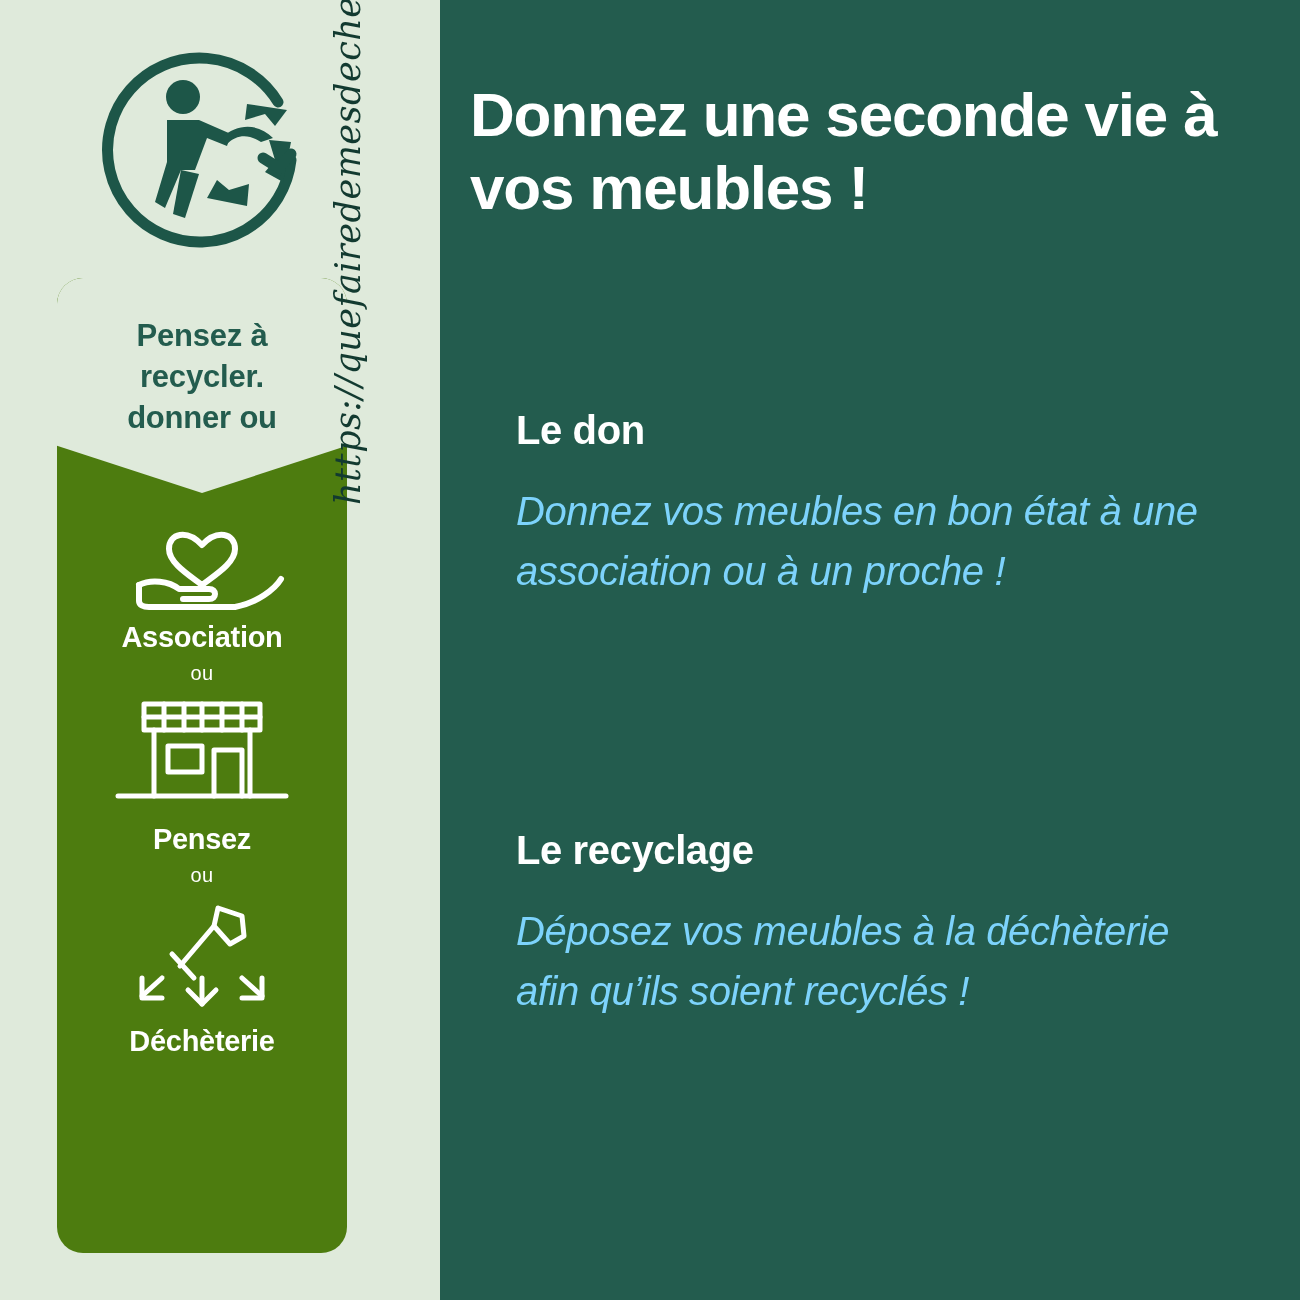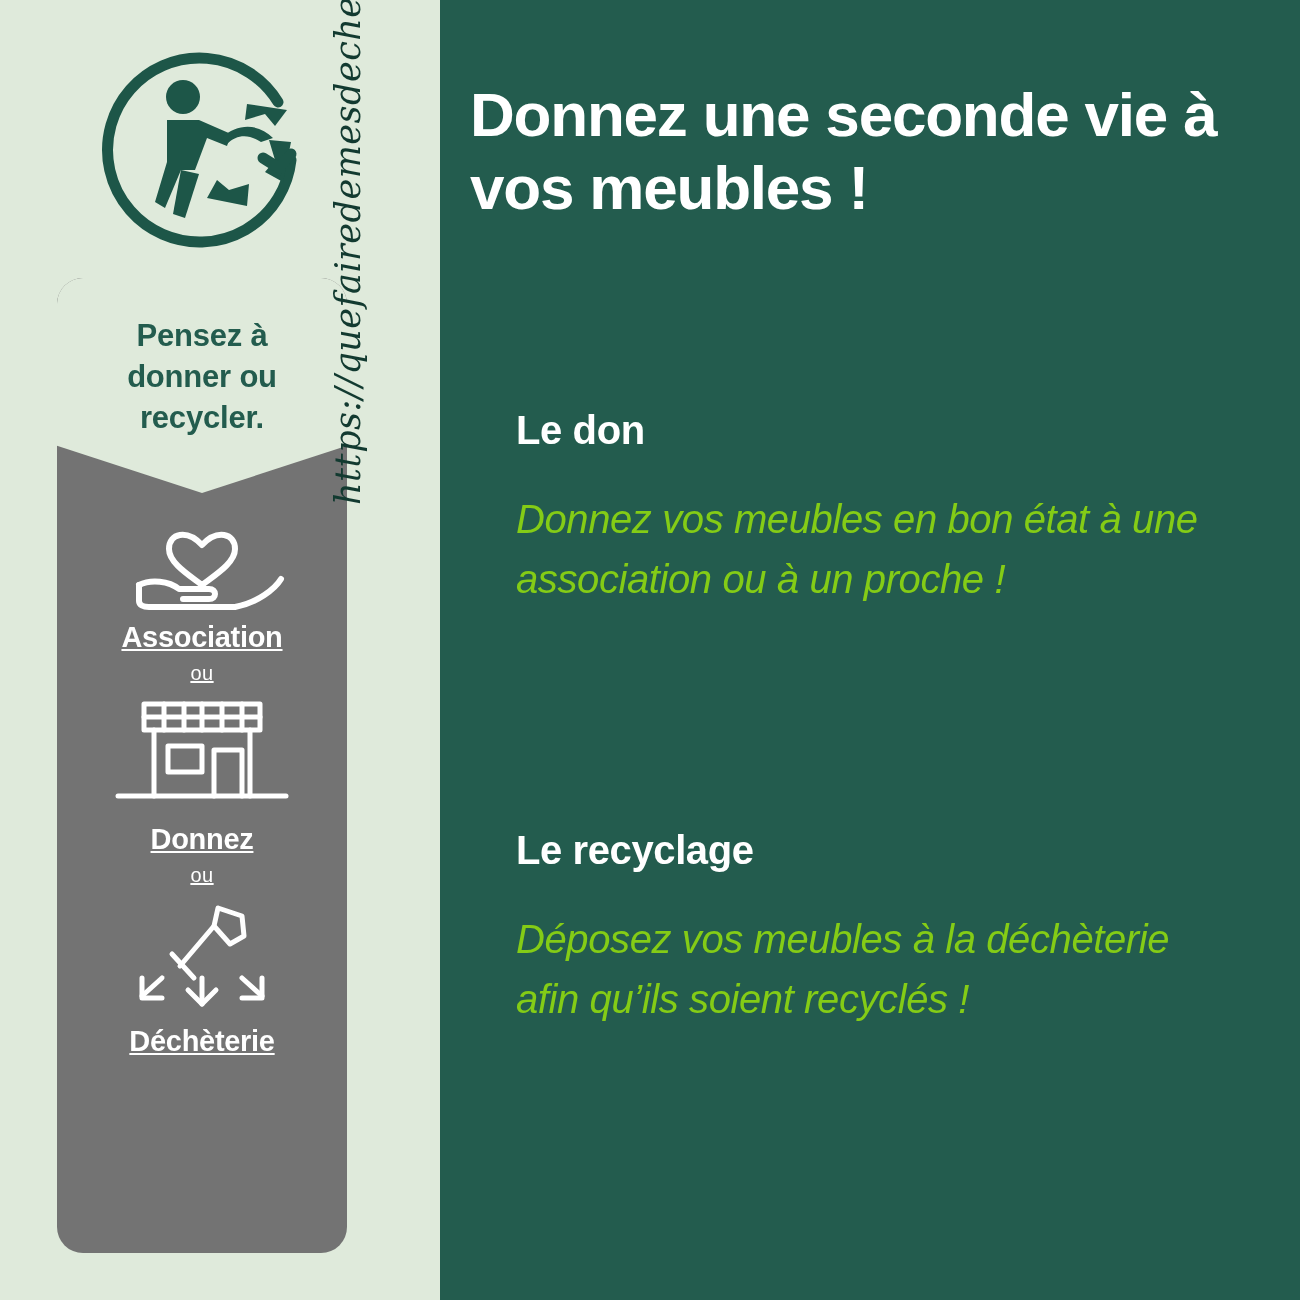--- a/index.html
+++ b/index.html
@@ -33,21 +33,21 @@
     top: 42px;
     width: 215px;
     height: 215px;
   }
   .card {
     position: absolute;
     left: 57px;
     top: 278px;
     width: 290px;
     height: 975px;
-    background: #737373;
+    background: #4d7c0f;
     border-radius: 26px 26px 26px 26px;
     overflow: hidden;
   }
   .card-head {
     position: absolute;
     left: 0;
     top: 0;
     width: 290px;
     height: 215px;
     background: #dfeadb;
@@ -66,21 +66,20 @@
     line-height: 1.32;
     letter-spacing: -0.2px;
   }
   .card-body {
     position: absolute;
     left: 0;
     top: 215px;
     width: 340px;
     color: #ffffff;
     text-align: center;
-    text-decoration: underline;
   }
   .step {
     width: 290px;
     text-align: center;
   }
   .step-icon {
     height: 120px;
     display: flex;
     align-items: center;
     justify-content: center;
@@ -139,26 +138,26 @@
   }
   .section-1 { top: 408px; }
   .section-2 { top: 828px; }
   .section-title {
     font-size: 40px;
     font-weight: bold;
     letter-spacing: -0.4px;
     color: #ffffff;
   }
   .section-text {
-    margin-top: 36px;
+    margin-top: 28px;
     font-size: 40px;
     font-style: italic;
     line-height: 1.5;
     letter-spacing: -0.4px;
-    color: #84cc16;
+    color: #7dd3fc;
     max-width: 690px;
   }
 </style>
 </head>
 <body>
 
 <div class="poster">
 
   <div class="left-panel">
 
@@ -185,22 +184,22 @@
         <g fill="none" stroke="#1d5648" stroke-width="11" stroke-linecap="round">
           <path d="M196 112 l-12 14 -16 -10"></path>
         </g>
       </svg>
     </div>
 
     <div class="card">
       <div class="card-head">
         <div class="card-head-text">
           <div>Pensez à</div>
+          <div>recycler.</div>
           <div>donner ou</div>
-          <div>recycler.</div>
         </div>
       </div>
 
       <div class="card-body">
 
         <div class="step">
           <div class="step-icon">
             <svg viewBox="0 0 170 120" width="170" height="120" aria-hidden="true">
               <path d="M85 52 C70 36 52 40 52 56 C52 70 72 82 85 92 C98 82 118 70 118 56 C118 40 100 36 85 52 Z" fill="none" stroke="#ffffff" stroke-width="6" stroke-linejoin="round"></path>
               <path d="M22 92 L22 108 C22 112 26 114 32 114 L118 114 C140 110 158 96 164 86" fill="none" stroke="#ffffff" stroke-width="6" stroke-linecap="round"></path>
@@ -218,21 +217,21 @@
                 <rect x="42" y="14" width="116" height="26"></rect>
                 <path d="M42 27 H158"></path>
                 <path d="M62 14 V40 M82 14 V40 M100 14 V40 M120 14 V40 M140 14 V40"></path>
                 <path d="M52 40 V106 M148 40 V106"></path>
                 <rect x="66" y="56" width="34" height="26"></rect>
                 <path d="M112 106 V60 H140 V106"></path>
                 <path d="M16 106 H184"></path>
               </g>
             </svg>
           </div>
-          <div class="step-label">Donnez</div>
+          <div class="step-label">Pensez</div>
           <div class="step-sep">ou</div>
         </div>
 
         <div class="step">
           <div class="step-icon">
             <svg viewBox="0 0 200 130" width="200" height="130" aria-hidden="true">
               <g fill="none" stroke="#ffffff" stroke-width="5" stroke-linejoin="round" stroke-linecap="round">
                 <path d="M116 16 L140 24 L142 44 L128 52 L112 34 Z"></path>
                 <path d="M112 34 L78 74"></path>
                 <path d="M70 62 L92 86"></path>

